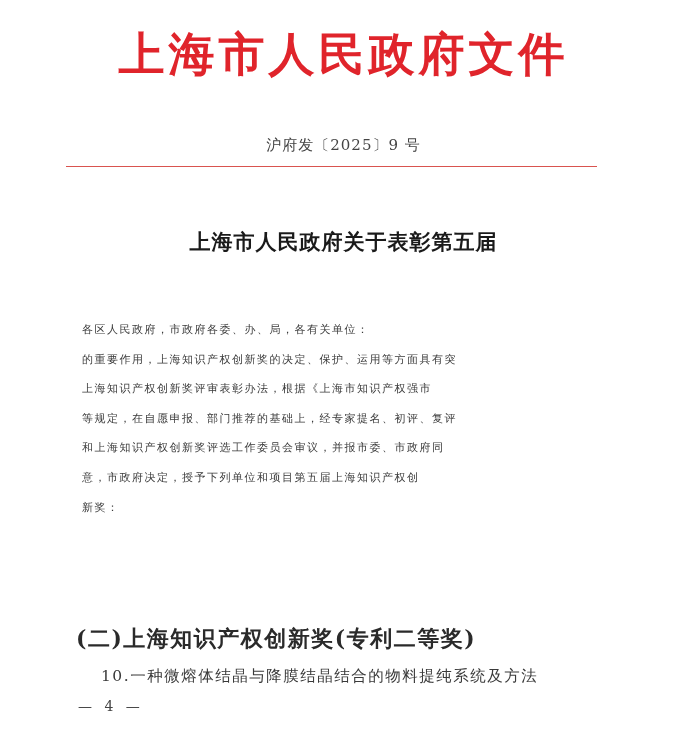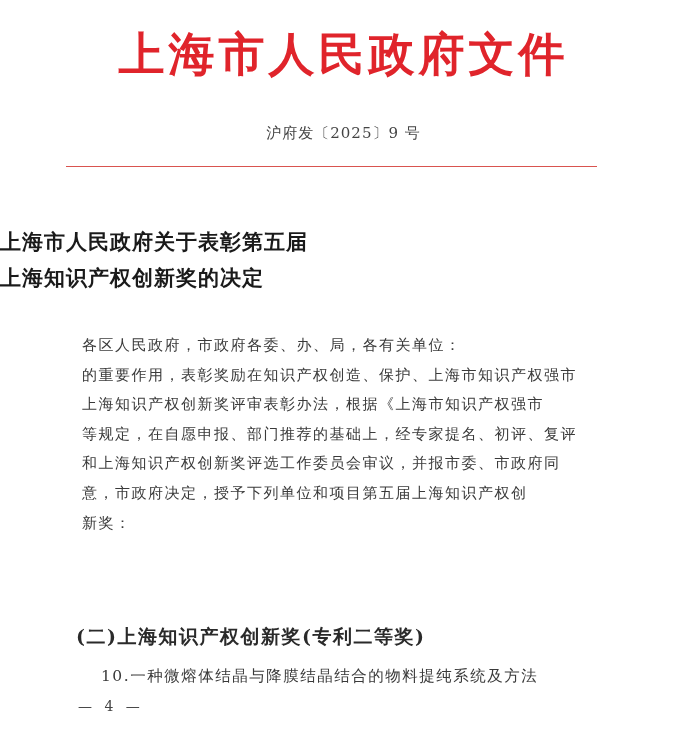--- a/index.html
+++ b/index.html
@@ -32,68 +32,68 @@
     font-family: "DejaVu Serif", "Liberation Serif", serif;
     font-weight: bold;
     font-size: 46px;
     letter-spacing: 4px;
     line-height: 60px;
   }
   .doc-number {
     position: absolute;
     left: 0;
     width: 687px;
-    top: 122px;
+    top: 134px;
     text-align: center;
     font-size: 15px;
     color: #444;
     letter-spacing: 1px;
     line-height: 22px;
   }
   .red-rule {
     position: absolute;
     left: 66px;
     top: 166px;
     width: 531px;
     height: 1px;
     background: #d9534f;
   }
   .title {
     position: absolute;
     left: 0;
     width: 687px;
     top: 224px;
+    text-align: center;
     font-size: 21px;
     font-weight: bold;
     color: #1a1a1a;
     line-height: 36px;
     letter-spacing: 1px;
   }
   .title div { white-space: nowrap; }
   .body-text {
     position: absolute;
     left: 82px;
     top: 315px;
     width: 528px;
-    font-size: 15px;
+    font-size: 11px;
     line-height: 29.6px;
     color: #3a3a3a;
     letter-spacing: 1.5px;
-    margin-top: 16px;
   }
   .body-text .line {
     white-space: nowrap;
     height: 29.6px;
   }
   .body-text .indent { padding-left: 32px; }
   .section-heading {
     position: absolute;
     left: 76px;
     top: 624px;
-    font-size: 19px;
+    font-size: 22px;
     font-weight: bold;
     color: #2a2a2a;
     letter-spacing: 1.5px;
     white-space: nowrap;
   }
   .item-line {
     position: absolute;
     left: 101px;
     top: 666px;
     font-size: 15.5px;
@@ -118,26 +118,25 @@
 <div class="page">
 
   <div class="masthead">上海市人民政府文件</div>
 
   <div class="doc-number">沪府发〔2025〕9 号</div>
 
   <div class="red-rule"></div>
 
   <div class="title">
     <div>上海市人民政府关于表彰第五届</div>
-    <div>上海知识产权创新奖的决定</div>
   </div>
 
   <div class="body-text">
     <div class="line">各区人民政府，市政府各委、办、局，各有关单位：</div>
-    <div class="line">的重要作用，表彰奖励在知识产权创造、保护、上海市知识产权强市</div>
+    <div class="line">的重要作用，上海知识产权创新奖的决定、保护、运用等方面具有突</div>
     <div class="line">上海知识产权创新奖评审表彰办法，根据《上海市知识产权强市</div>
     <div class="line">等规定，在自愿申报、部门推荐的基础上，经专家提名、初评、复评</div>
     <div class="line">和上海知识产权创新奖评选工作委员会审议，并报市委、市政府同</div>
     <div class="line">意，市政府决定，授予下列单位和项目第五届上海知识产权创</div>
     <div class="line">新奖：</div>
   </div>
 
   <div class="section-heading">(二)上海知识产权创新奖(专利二等奖)</div>
 
   <div class="item-line">10.一种微熔体结晶与降膜结晶结合的物料提纯系统及方法</div>

